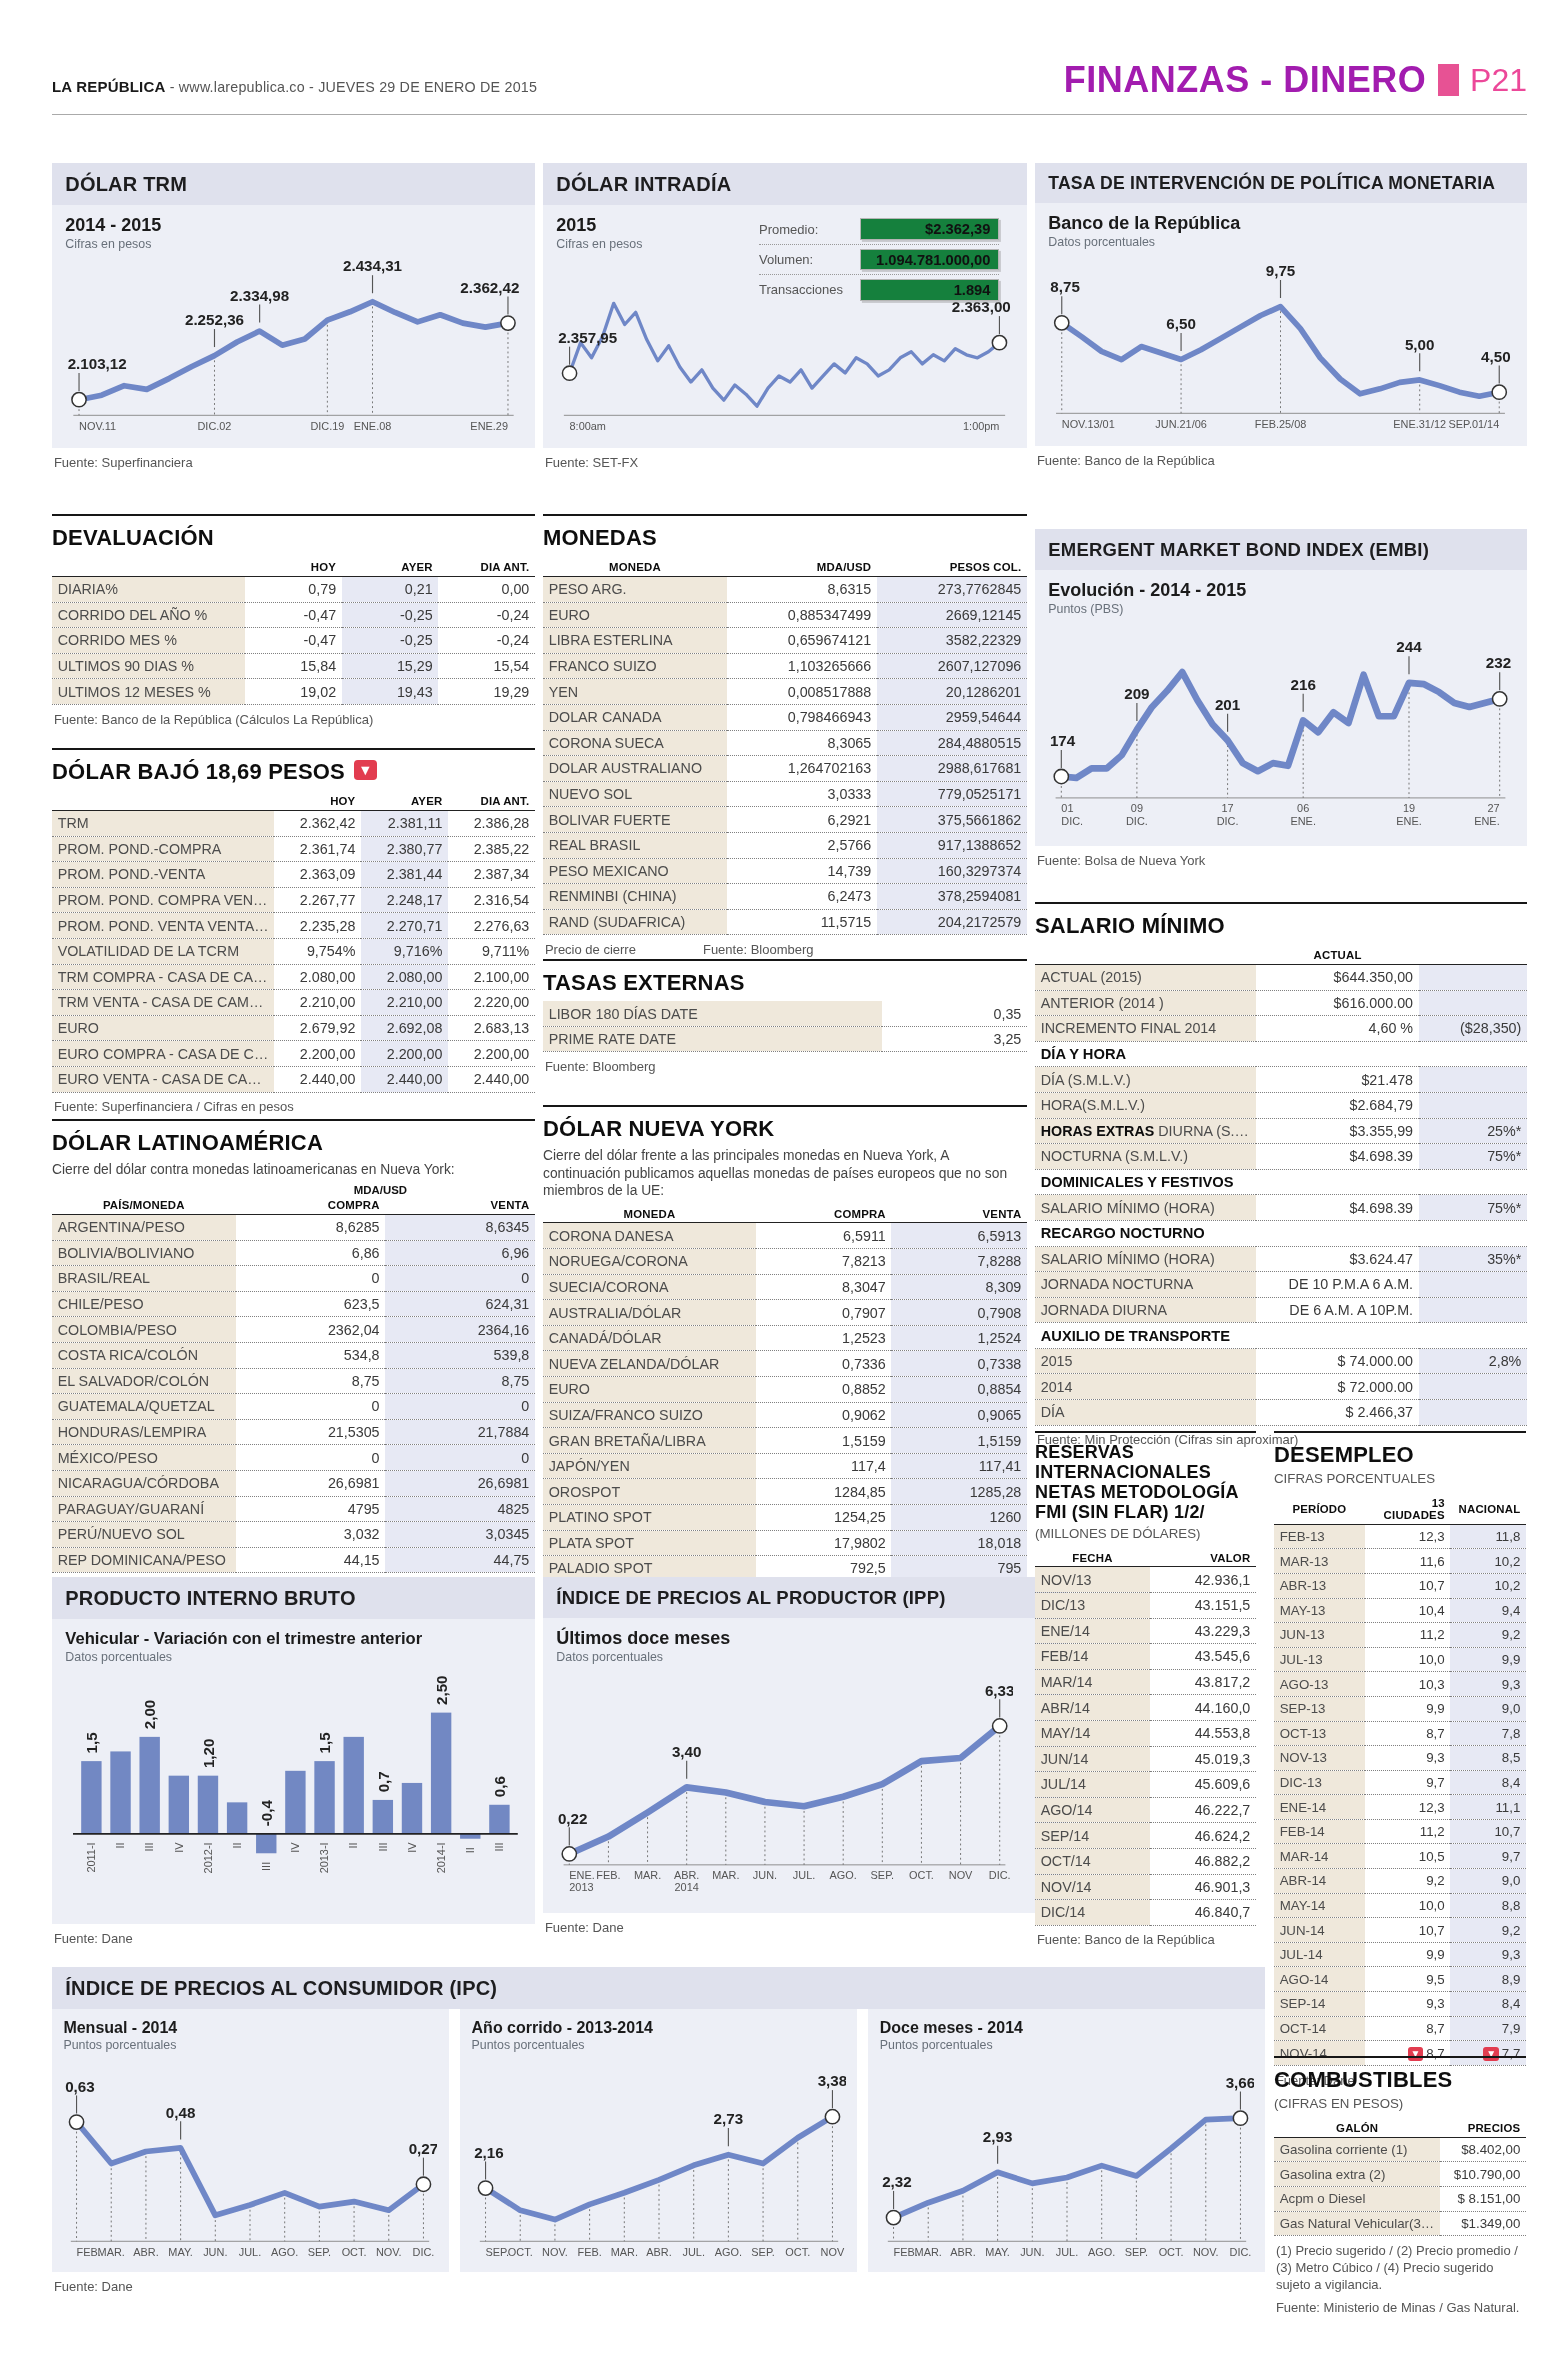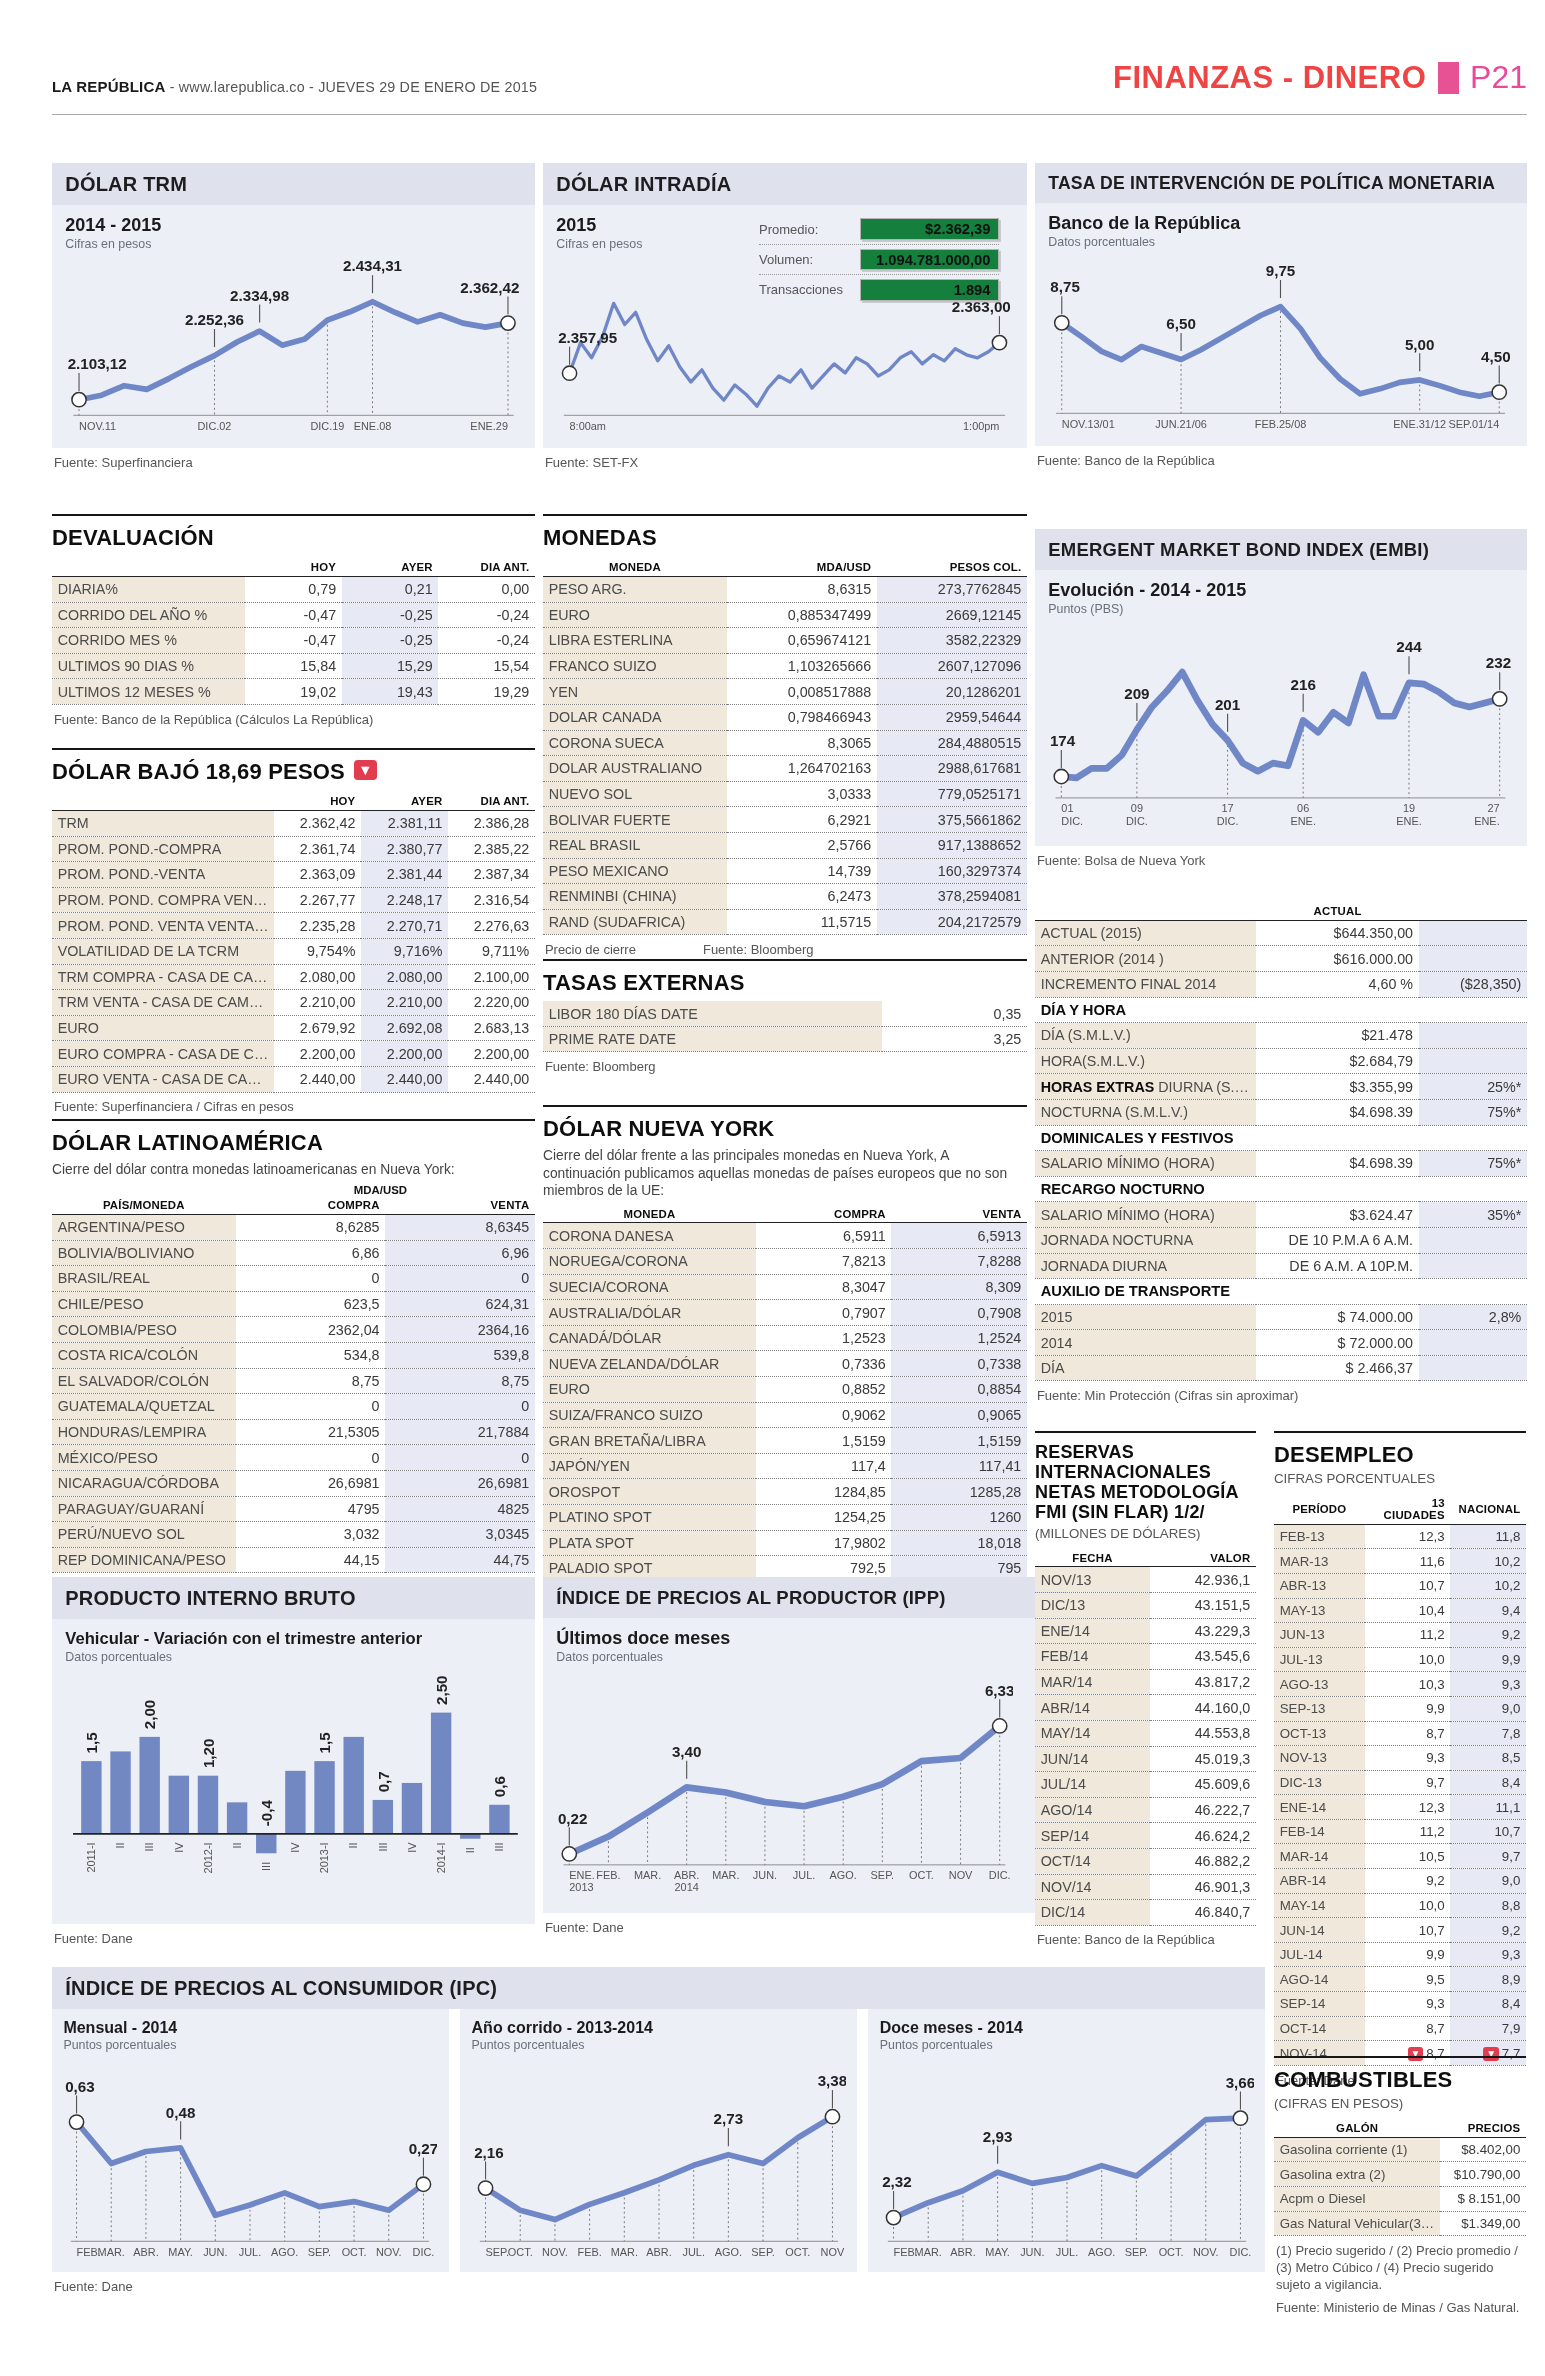--- a/index.html
+++ b/index.html
@@ -3,21 +3,21 @@
 <meta charset="utf-8">
 <style>
   html,body{margin:0;padding:0}
   body{width:1546px;height:2377px;position:relative;overflow:hidden;background:#fff;
        font-family:"Liberation Sans","DejaVu Sans",sans-serif;color:#222}
   .abs{position:absolute}
   
   .phead-l{position:absolute;left:52px;top:78px;font-size:14.3px;color:#555;letter-spacing:0.2px}
   .phead-l b{color:#1a1a1a;font-size:15px}
   .phead-r{position:absolute;right:19px;top:59px;display:flex;align-items:center;gap:11.4px}
-  .sect-name{font-size:31px;font-weight:bold;color:#ef4444;letter-spacing:0.5px}
+  .sect-name{font-size:36px;font-weight:bold;color:#a21caf;letter-spacing:0.5px}
   .pinkblk{width:21px;height:32px;background:#e75294}
   .pageno{font-size:32px;color:#ec4899}
   .hrule{position:absolute;left:52px;right:19px;top:114px;border-top:1.9px solid #aaa}
   
   .tbar{background:#dfe1ed;font-size:20px;font-weight:bold;color:#1d1d1f;padding:9.5px 13.3px;letter-spacing:0.2px}
   .pbody{background:#edeff6;padding:9.5px 13.3px 7.6px;position:relative}
   .sub1{font-size:18px;font-weight:bold;color:#1b1b1b}
   .sub2{font-size:12.4px;color:#68707a;margin-top:1px;margin-bottom:3.8px}
   .ftr{font-size:13px;color:#555;padding:6.7px 1.9px 0}
   .chart{width:100%;position:relative}
@@ -766,20 +766,21 @@
           <text x="487" y="51.85185185185185" text-anchor="end" class="dlab">232</text>
           <circle cx="14" cy="165.4814814814815" r="7.5" fill="#fff" stroke="#333" stroke-width="1.6"></circle>
           <circle cx="475" cy="83.85185185185185" r="7.5" fill="#fff" stroke="#333" stroke-width="1.6"></circle>
         </svg>
       </div>
   </div>
   <div class="ftr">Fuente: Bolsa de Nueva York</div>
 </section>
 
 <section class="abs" style="left:1035px;top:902px;width:492px">
+  <h2 class="ttl">SALARIO MÍNIMO</h2>
   <table class="fin lav3">
     <colgroup>
         <col style="width:45%">
         <col style="width:33%">
         <col style="width:22%">
       </colgroup>
     <thead>
         <tr>
       <th></th>
       <th style="text-align:center">ACTUAL</th>

